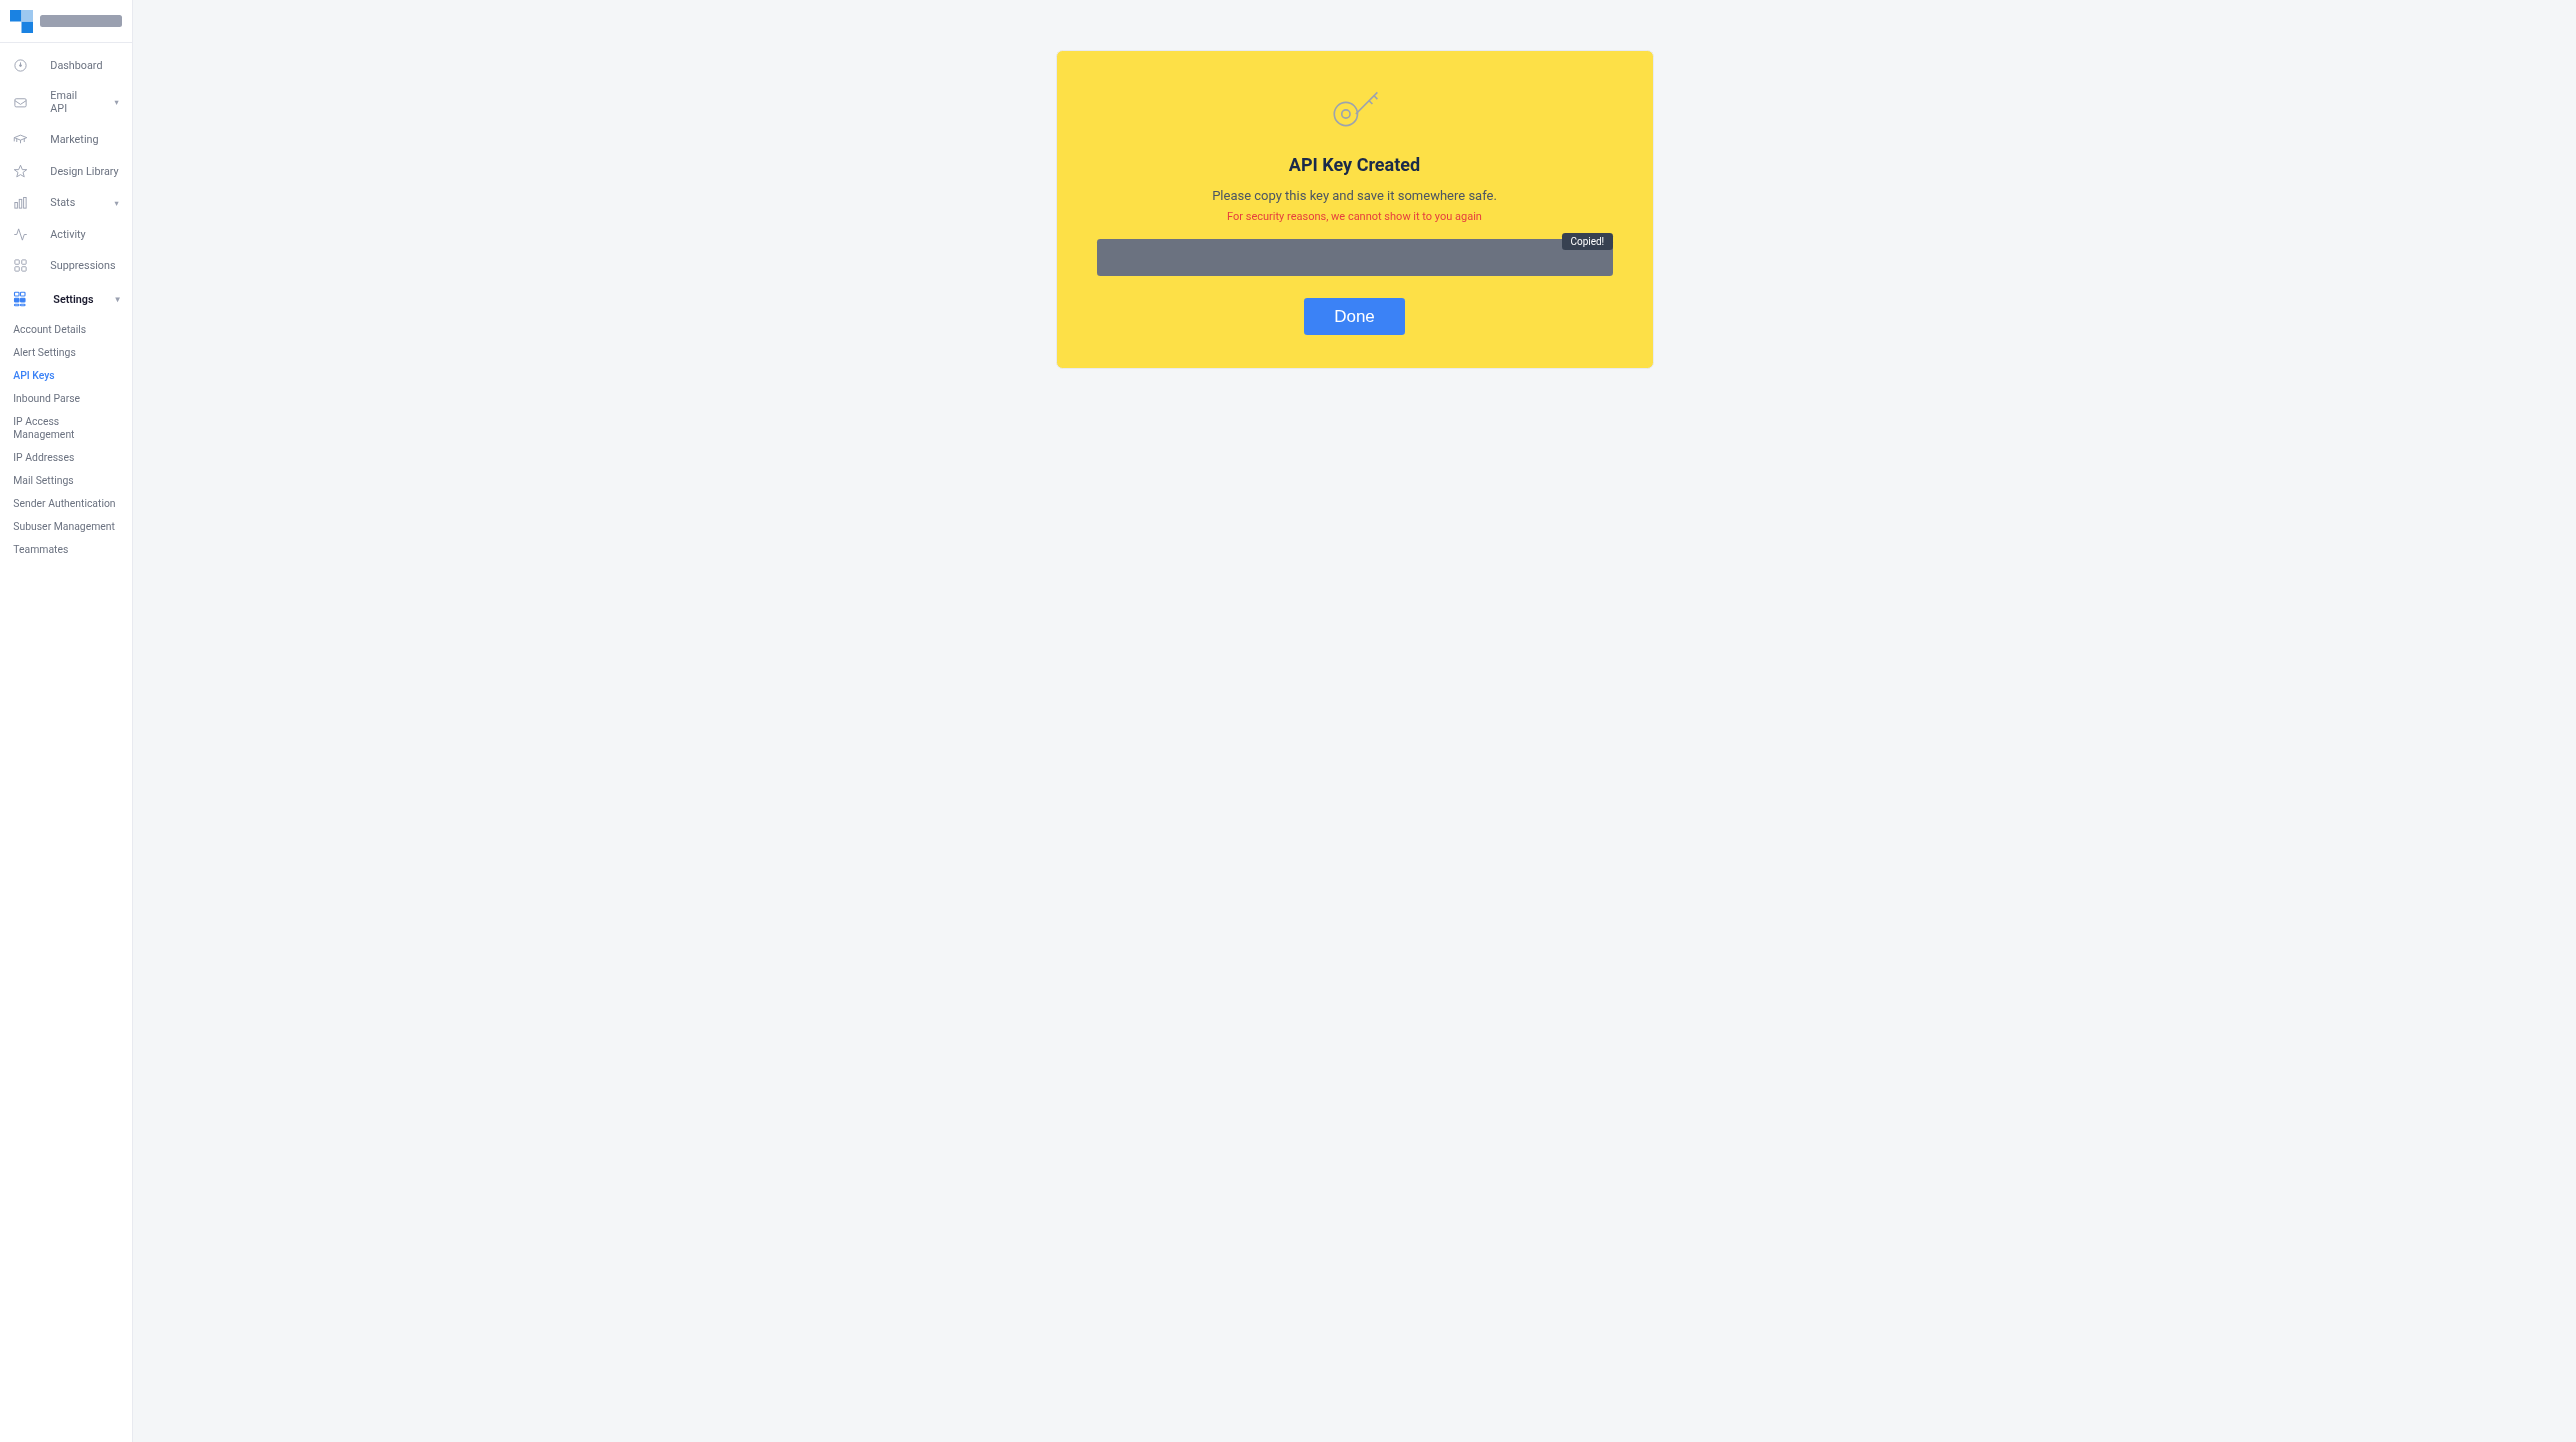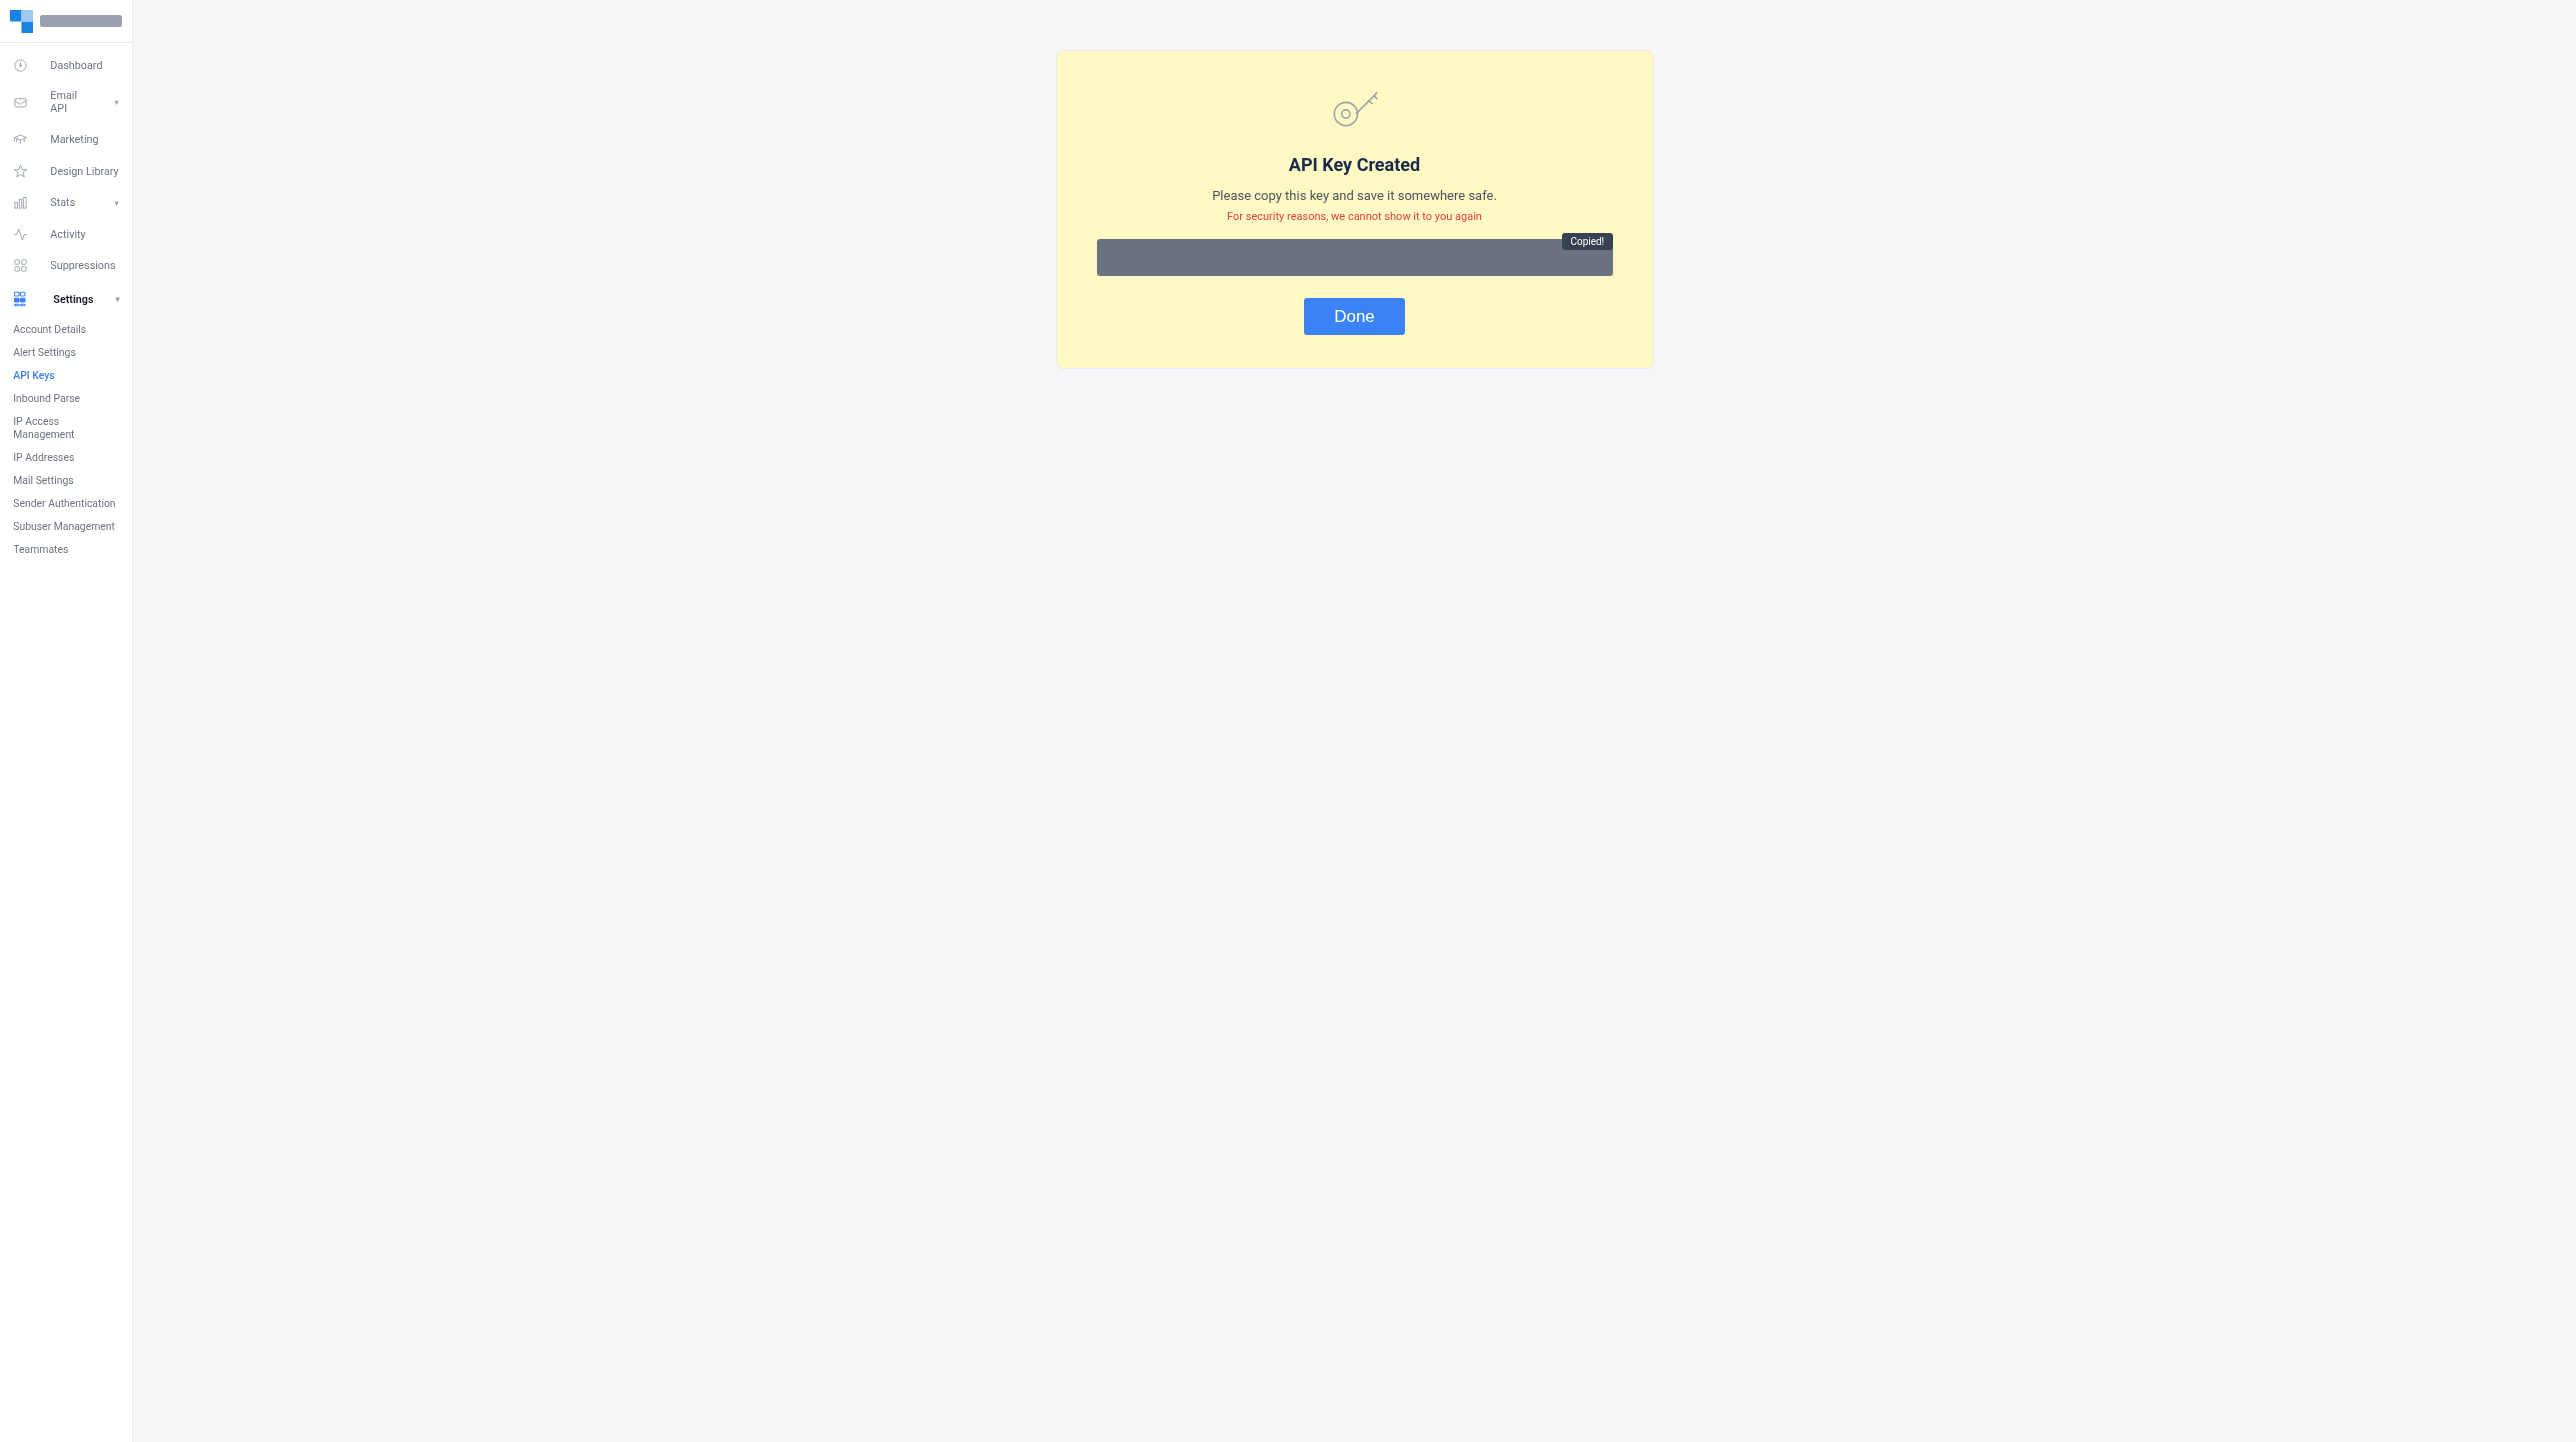--- a/index.html
+++ b/index.html
@@ -107,21 +107,21 @@
       flex: 1;
       display: flex;
       align-items: flex-start;
       justify-content: center;
       padding: 50px 16.6px;
       overflow-y: auto;
       background: #f4f6f8;
     }
 
     .modal-card {
-      background: #fef9c3;
+      background: #fde047;
       border-radius: 6.6px;
       border: 0.8px solid #e8eaf0;
       padding: 33px 40px;
       max-width: 598px;
       width: 100%;
       display: flex;
       flex-direction: column;
       align-items: center;
       gap: 13.3px;
       position: relative;

